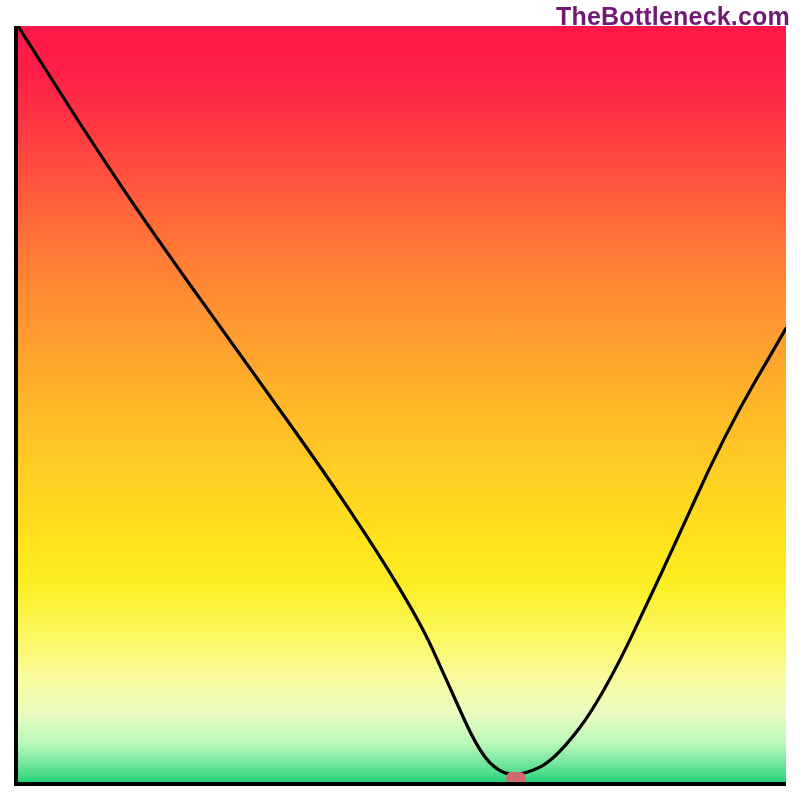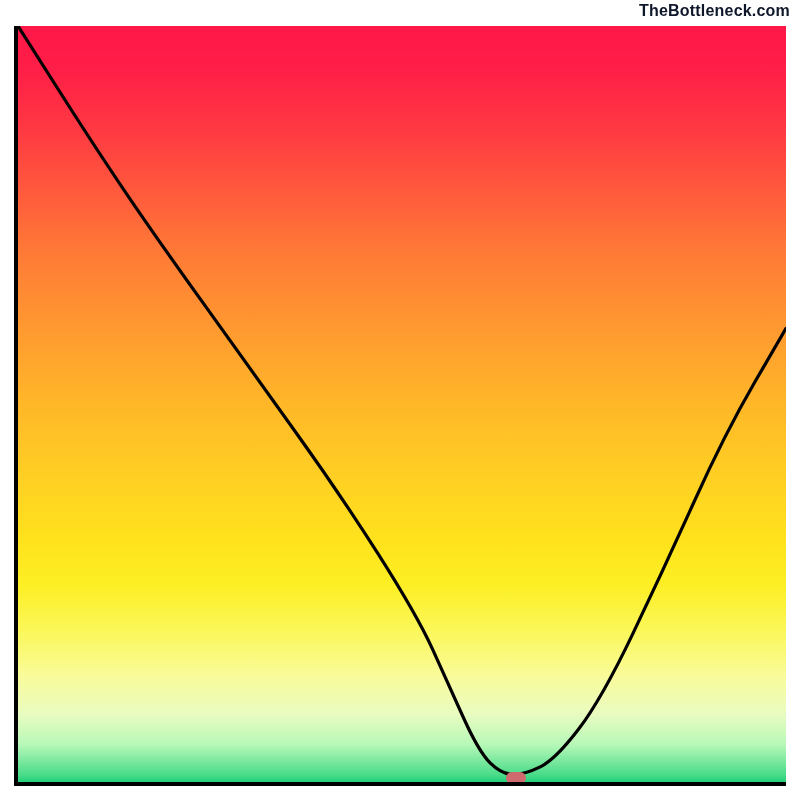--- a/index.html
+++ b/index.html
@@ -12,23 +12,23 @@
   }
   .container {
     position: relative;
     width: 800px;
     height: 800px;
   }
   .watermark {
     position: absolute;
     top: 2px;
     right: 10px;
-    font-size: 16px;
+    font-size: 25px;
     font-weight: 600;
-    color: #0f172a;
+    color: #701a75;
     letter-spacing: 0.2px;
     z-index: 10;
     margin-left: 8px;
   }
   .plot-frame {
     position: absolute;
     left: 14px;
     top: 26px;
     width: 772px;
     height: 760px;

